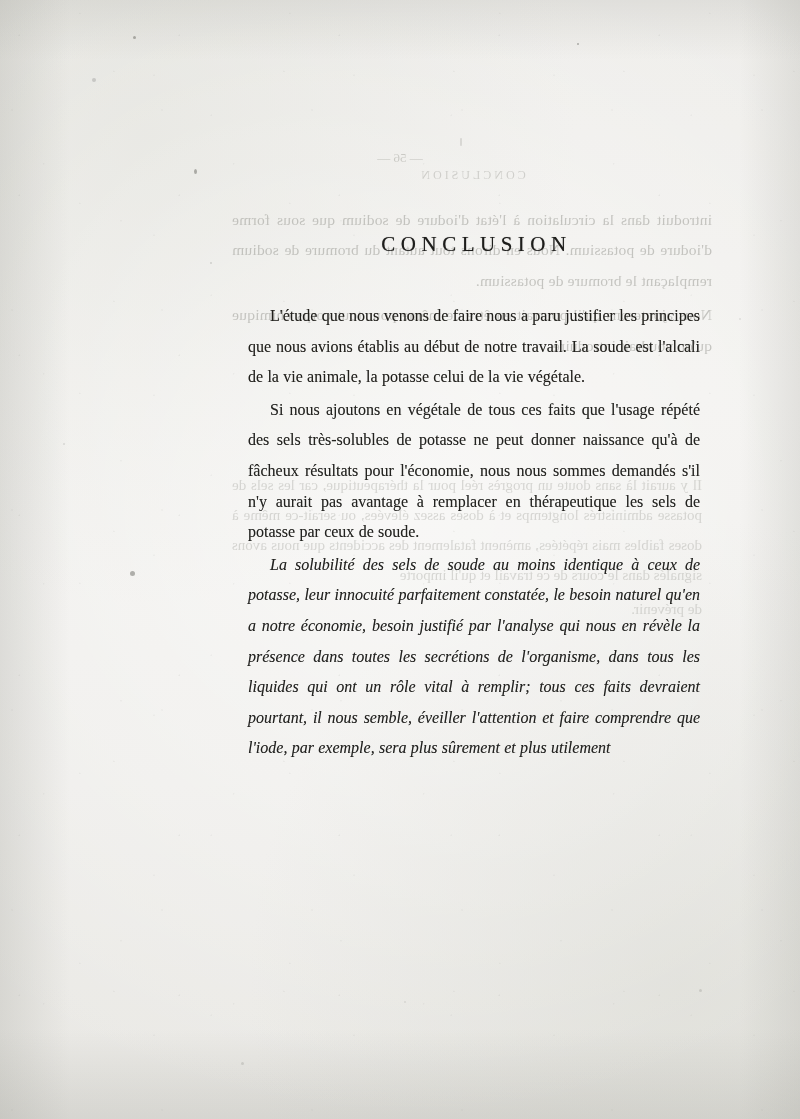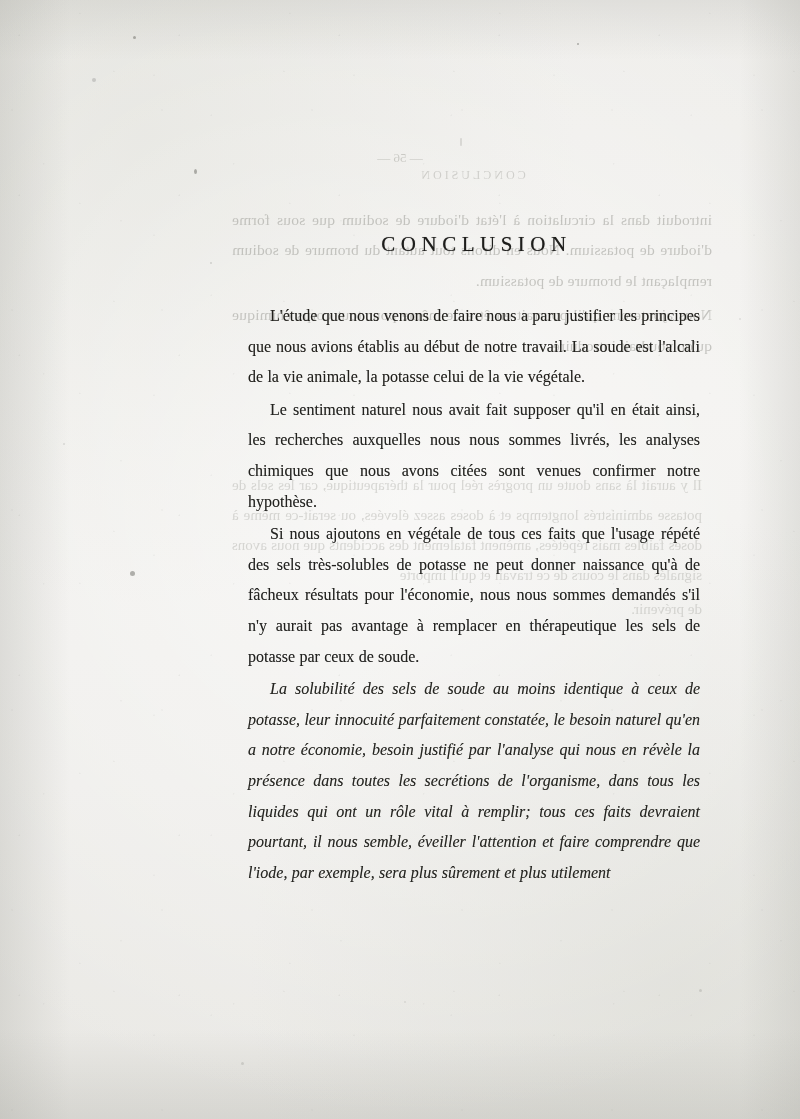--- a/index.html
+++ b/index.html
@@ -190,21 +190,20 @@
 
   <div class="bleed-lower">
     <p>Il y aurait là sans doute un progrès réel pour la thérapeutique, car les sels de potasse administrés longtemps et à doses assez élevées, ou serait-ce même à doses faibles mais répétées, amènent fatalement des accidents que nous avons signalés dans le cours de ce travail et qu'il importe</p>
     <p>de prévenir.</p>
   </div>
 
   <div class="content">
     <h1 class="heading">CONCLUSION</h1>
     <div class="body-text">
       <p>L'étude que nous venons de faire nous a paru justifier les principes que nous avions établis au début de notre travail. La soude est l'alcali de la vie animale, la potasse celui de la vie végétale.</p>
-      <p>Le sentiment naturel nous avait fait supposer qu'il en était ainsi, les recherches auxquelles nous nous sommes livrés, les analyses chimiques que nous avons citées sont venues confirmer notre hypothèse.</p>
       <p>Si nous ajoutons en végétale de tous ces faits que l'usage répété des sels très-solubles de potasse ne peut donner naissance qu'à de fâcheux résultats pour l'économie, nous nous sommes demandés s'il n'y aurait pas avantage à remplacer en thérapeutique les sels de potasse par ceux de soude.</p>
       <p>La solubilité des sels de soude au moins identique à ceux de potasse, leur innocuité parfaitement constatée, le besoin naturel qu'en a notre économie, besoin justifié par l'analyse qui nous en révèle la présence dans toutes les secrétions de l'organisme, dans tous les liquides qui ont un rôle vital à remplir; tous ces faits devraient pourtant, il nous semble, éveiller l'attention et faire comprendre que l'iode, par exemple, sera plus sûrement et plus utilement</p>
     </div>
   </div>
 
   <div class="grain"></div>
 
   <div class="speck" style="left:133px; top:36px; width:3px; height:3px;"></div>
   <div class="speck" style="left:577px; top:43px; width:2px; height:2px;"></div>
   <div class="speck" style="left:92px; top:78px; width:4px; height:4px; opacity:0.5;"></div>

